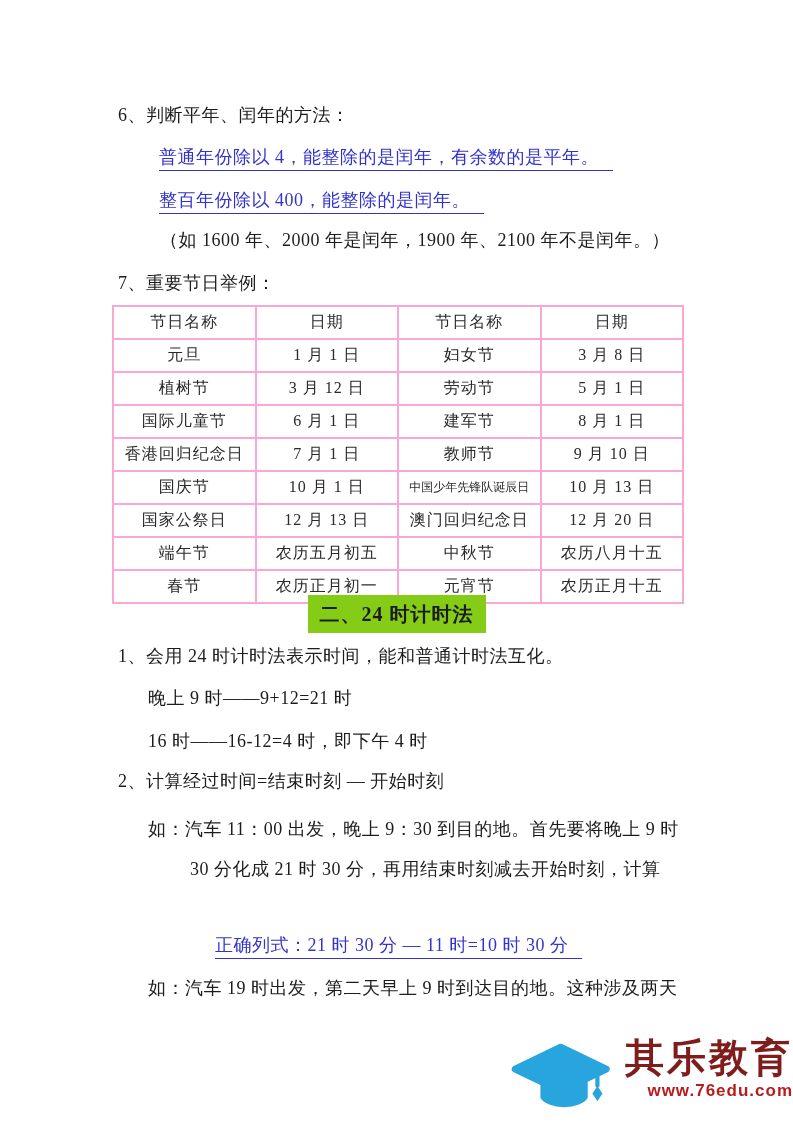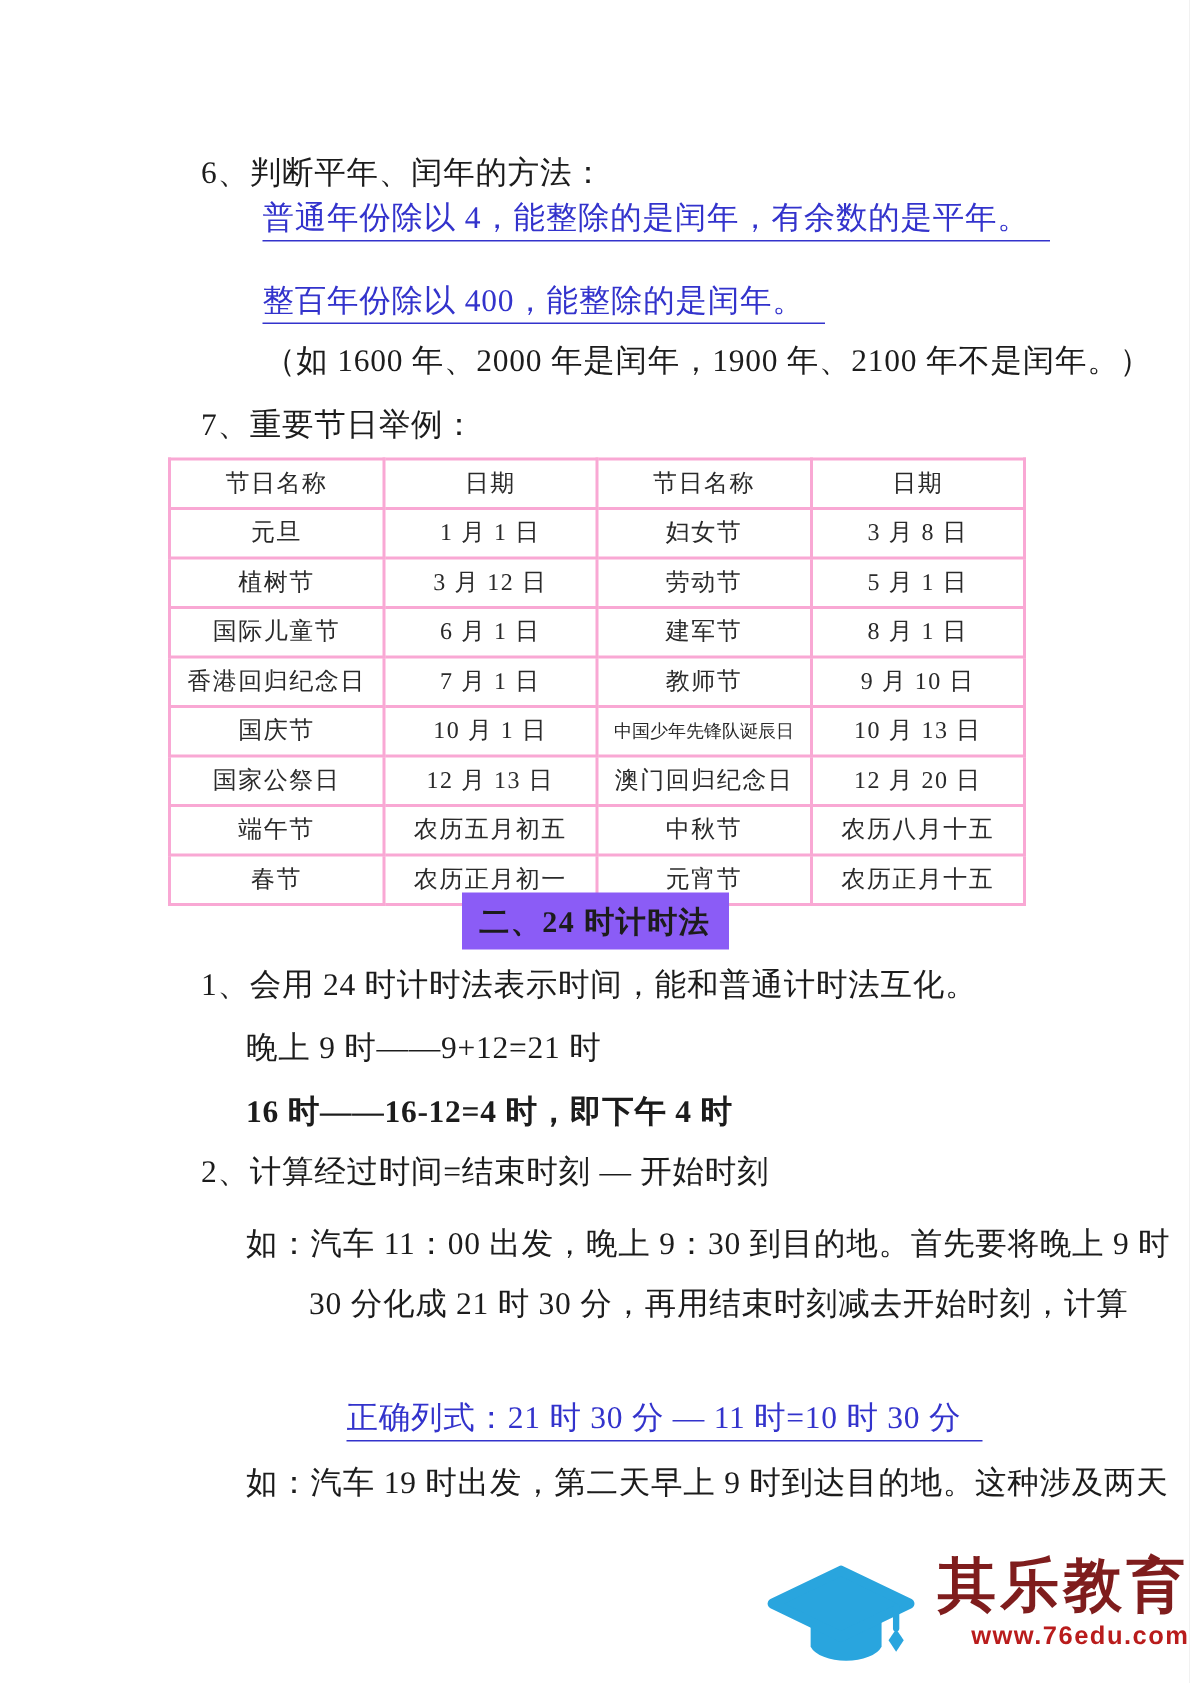--- a/index.html
+++ b/index.html
@@ -7,25 +7,24 @@
     position:relative;
     width:793px;height:1122px;
     background:#ffffff;
     margin:0 auto;
     font-family:"Liberation Serif","DejaVu Serif",serif;
     color:#1c1c1c;
     overflow:hidden;
   }
   .line{
     position:absolute;
-    font-size:21px;
+    font-size:18px;
     line-height:22px;
     letter-spacing:0.5px;
     white-space:nowrap;
-    margin-left:16px;
   }
   .blue{
     color:#3333cc;
     border-bottom:1.5px solid #3333cc;
     padding-bottom:3px;
     padding-right:14px;
   }
   
   table.festival{
     position:absolute;
@@ -44,21 +43,21 @@
     letter-spacing:1px;
     overflow:hidden;
   }
   table.festival{border:2px solid #2a2a2a;}
   table.festival td.small{font-size:12px;letter-spacing:0;margin-top:40px;}
   
   .sec-heading{
     position:absolute;
     top:595px;left:50%;
     transform:translateX(-50%);
-    background:#8b5cf6;
+    background:#84cc16;
     font-size:20px;
     font-weight:bold;
     letter-spacing:1px;
     padding:6px 12px 5px 12px;
     white-space:nowrap;
   }
   
   .footer-logo{
     position:absolute;
     left:505px;top:1035px;
@@ -89,21 +88,21 @@
     white-space:nowrap;
   }
 </style>
 </head>
 <body>
 
 <div class="page">
 
   <div class="line" style="left:118px;top:104px;">6、判断平年、闰年的方法：</div>
 
-  <div class="line" style="left:159px;top:134px;"><span class="blue">普通年份除以 4，能整除的是闰年，有余数的是平年。</span></div>
+  <div class="line" style="left:159px;top:146px;"><span class="blue">普通年份除以 4，能整除的是闰年，有余数的是平年。</span></div>
 
   <div class="line" style="left:159px;top:189px;"><span class="blue">整百年份除以 400，能整除的是闰年。</span></div>
 
   <div class="line" style="left:160px;top:229px;">（如 1600 年、2000 年是闰年，1900 年、2100 年不是闰年。）</div>
 
   <div class="line" style="left:118px;top:272px;">7、重要节日举例：</div>
 
   <table class="festival">
     <tbody>
       <tr style="height:33px;">
@@ -160,21 +159,21 @@
         <td>元宵节</td>
         <td>农历正月十五</td>
       </tr>
     </tbody>
   </table>
 
   <div class="sec-heading">二、24 时计时法</div>
 
   <div class="line" style="left:118px;top:645px;">1、会用 24 时计时法表示时间，能和普通计时法互化。</div>
   <div class="line" style="left:148px;top:687px;">晚上 9 时——9+12=21 时</div>
-  <div class="line" style="left:148px;top:730px;font-weight:bold;">16 时——16-12=4 时，即下午 4 时</div>
+  <div class="line" style="left:148px;top:730px;">16 时——16-12=4 时，即下午 4 时</div>
 
   <div class="line" style="left:118px;top:770px;">2、计算经过时间=结束时刻 — 开始时刻</div>
   <div class="line" style="left:148px;top:818px;">如：汽车 11：00 出发，晚上 9：30 到目的地。首先要将晚上 9 时</div>
   <div class="line" style="left:190px;top:858px;">30 分化成 21 时 30 分，再用结束时刻减去开始时刻，计算</div>
 
   <div class="line" style="left:215px;top:934px;"><span class="blue">正确列式：21 时 30 分 — 11 时=10 时 30 分</span></div>
 
   <div class="line" style="left:148px;top:977px;">如：汽车 19 时出发，第二天早上 9 时到达目的地。这种涉及两天</div>
 
   <div class="footer-logo">

